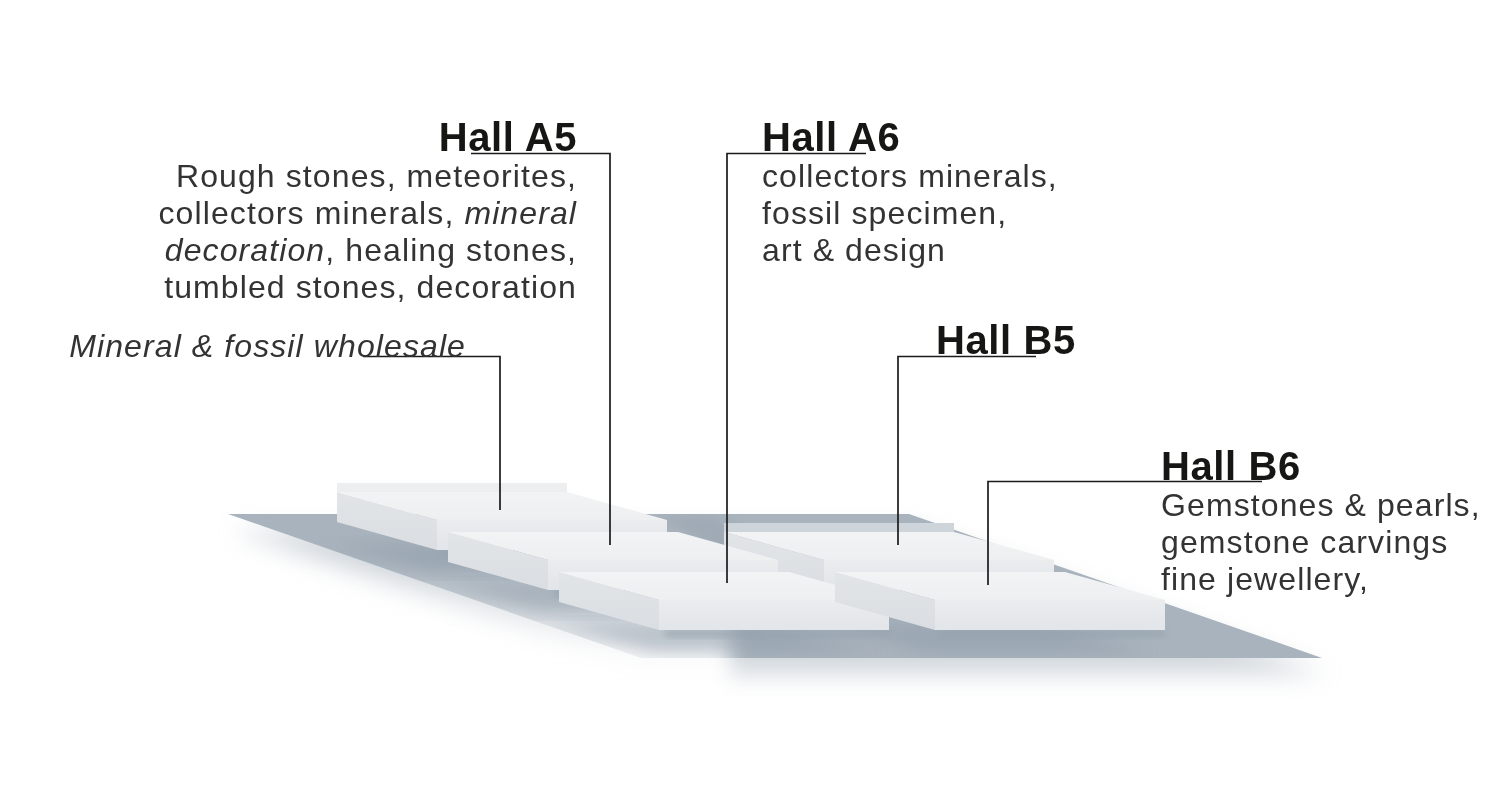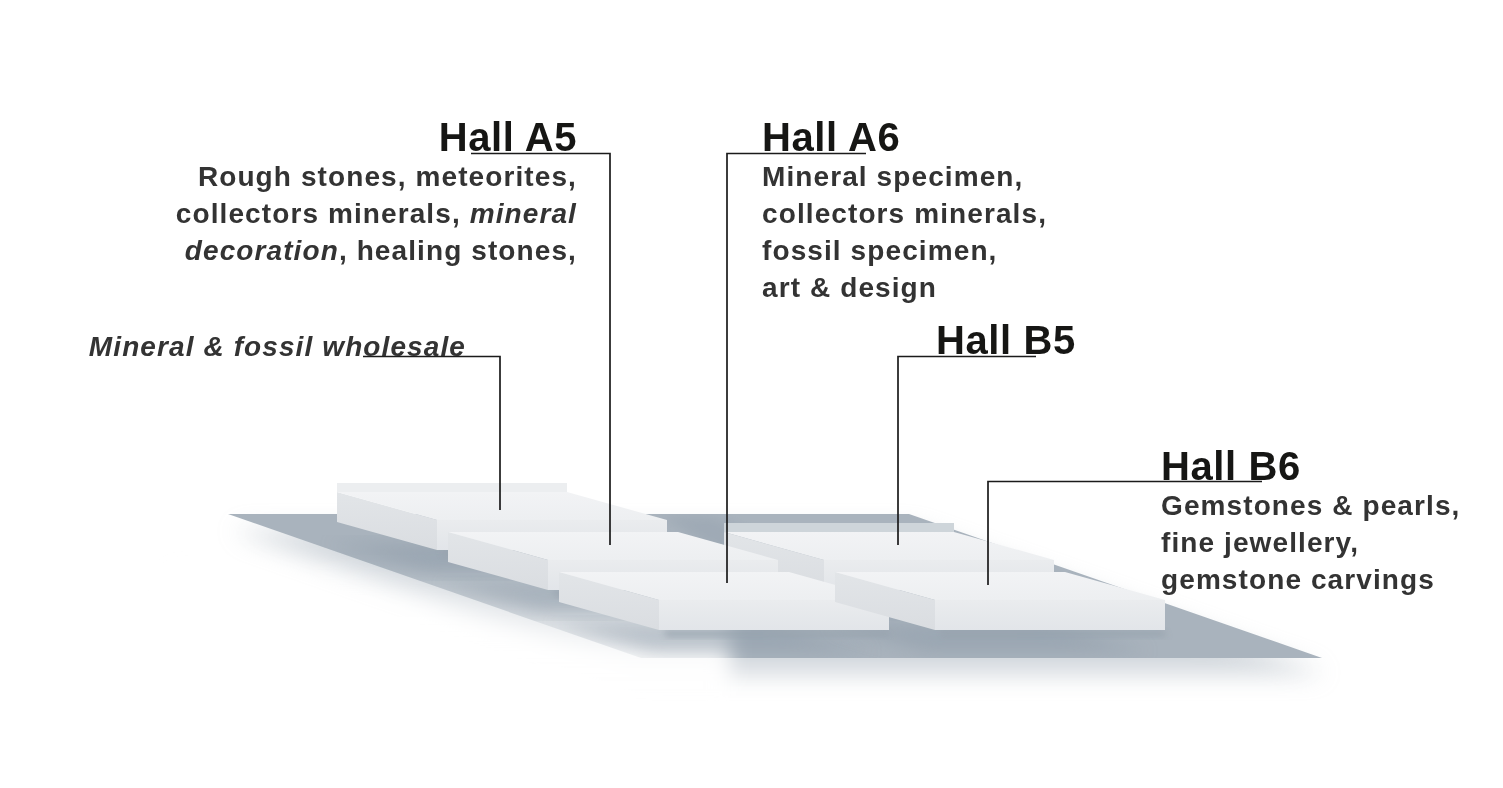--- a/index.html
+++ b/index.html
@@ -2,21 +2,21 @@
 <html style="--base: #a9b3bd; --slab_top: #f0f2f3; --slab_left: #dfe2e5; --slab_front: #e7e9ec; --shadow: #8c9aa7; --line: #1b1b1b; --text: #333333; --strip_a4: #eceef0; --strip_b5: #ced5da;"><head>
 <meta charset="utf-8">
 <style>
   html,body { margin:0; padding:0; }
   body { width:1503px; height:788px; position:relative; background:#fff; overflow:hidden;
          font-family:"Liberation Sans", sans-serif; }
   #scene { position:absolute; left:0; top:0; }
   .leader { stroke: var(--line); stroke-width:1.7; fill:none; }
   .hall { position:absolute; color: var(--text); }
   .hall .title { font-weight:700; font-size:40px; line-height:33px; letter-spacing:0.6px; color:#161614; }
-  .hall .desc { font-size:28px; line-height:37px; margin-top:4px; letter-spacing:1.1px;font-weight:bold; }
+  .hall .desc { font-size:32px; line-height:37px; margin-top:4px; letter-spacing:1.1px; }
   .hall.right { text-align:right; }
   .hall .desc i { font-style:italic; }
 </style>
 </head>
 <body>
 
 <svg id="scene" width="1503" height="788" viewBox="0 0 1503 788">
   <defs>
     <clipPath id="baseClip">
       <polygon points="228,514 909,514 1322,658 641,658"></polygon>
@@ -116,43 +116,43 @@
   <path class="leader" d="M1036,356.5 H898 V545"></path>
   <path class="leader" d="M1262,481.5 H988 V585"></path>
 </svg>
 
 <div class="hall right" id="hall-a5" style="top:121px; right:926px;">
   <div class="title">Hall A5</div>
   <div class="desc">
       <div class="line"><span>Rough stones, meteorites,</span></div>
       <div class="line"><span>collectors minerals, </span><i>mineral</i></div>
       <div class="line"><i>decoration</i><span>, healing stones,</span></div>
+      <div class="line"><span>tumbled stones, decoration</span></div>
     </div>
 </div>
 
 <div class="hall" id="hall-a6" style="top:121px; left:762px;">
   <div class="title">Hall A6</div>
   <div class="desc">
-      <div class="line"><span>Mineral specimen,</span></div>
       <div class="line"><span>collectors minerals,</span></div>
       <div class="line"><span>fossil specimen,</span></div>
       <div class="line"><span>art &amp; design</span></div>
     </div>
 </div>
 
 <div class="hall right" id="hall-a4" style="top:324px; right:1037px;">
   <div class="desc">
       <div class="line"><i>Mineral &amp; fossil wholesale</i></div>
     </div>
 </div>
 
 <div class="hall" id="hall-b5" style="top:324px; left:936px;">
   <div class="title">Hall B5</div>
 </div>
 
 <div class="hall" id="hall-b6" style="top:450px; left:1161px;">
   <div class="title">Hall B6</div>
   <div class="desc">
       <div class="line"><span>Gemstones &amp; pearls,</span></div>
+      <div class="line"><span>gemstone carvings</span></div>
       <div class="line"><span>fine jewellery,</span></div>
-      <div class="line"><span>gemstone carvings</span></div>
     </div>
 </div>
 
 </body></html>

